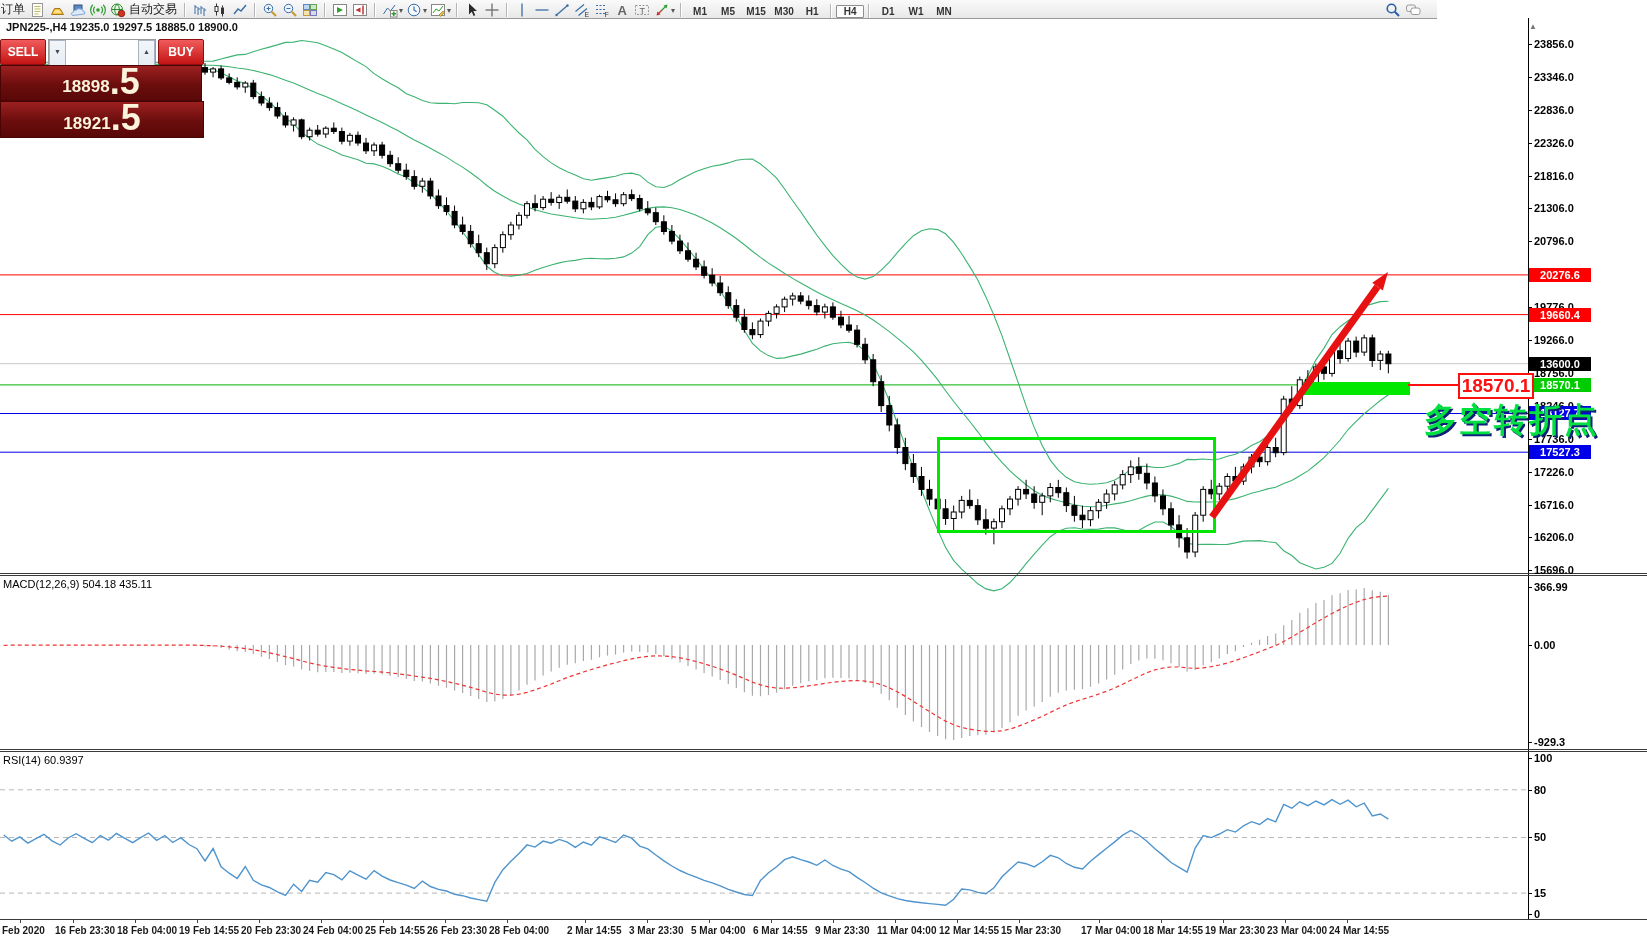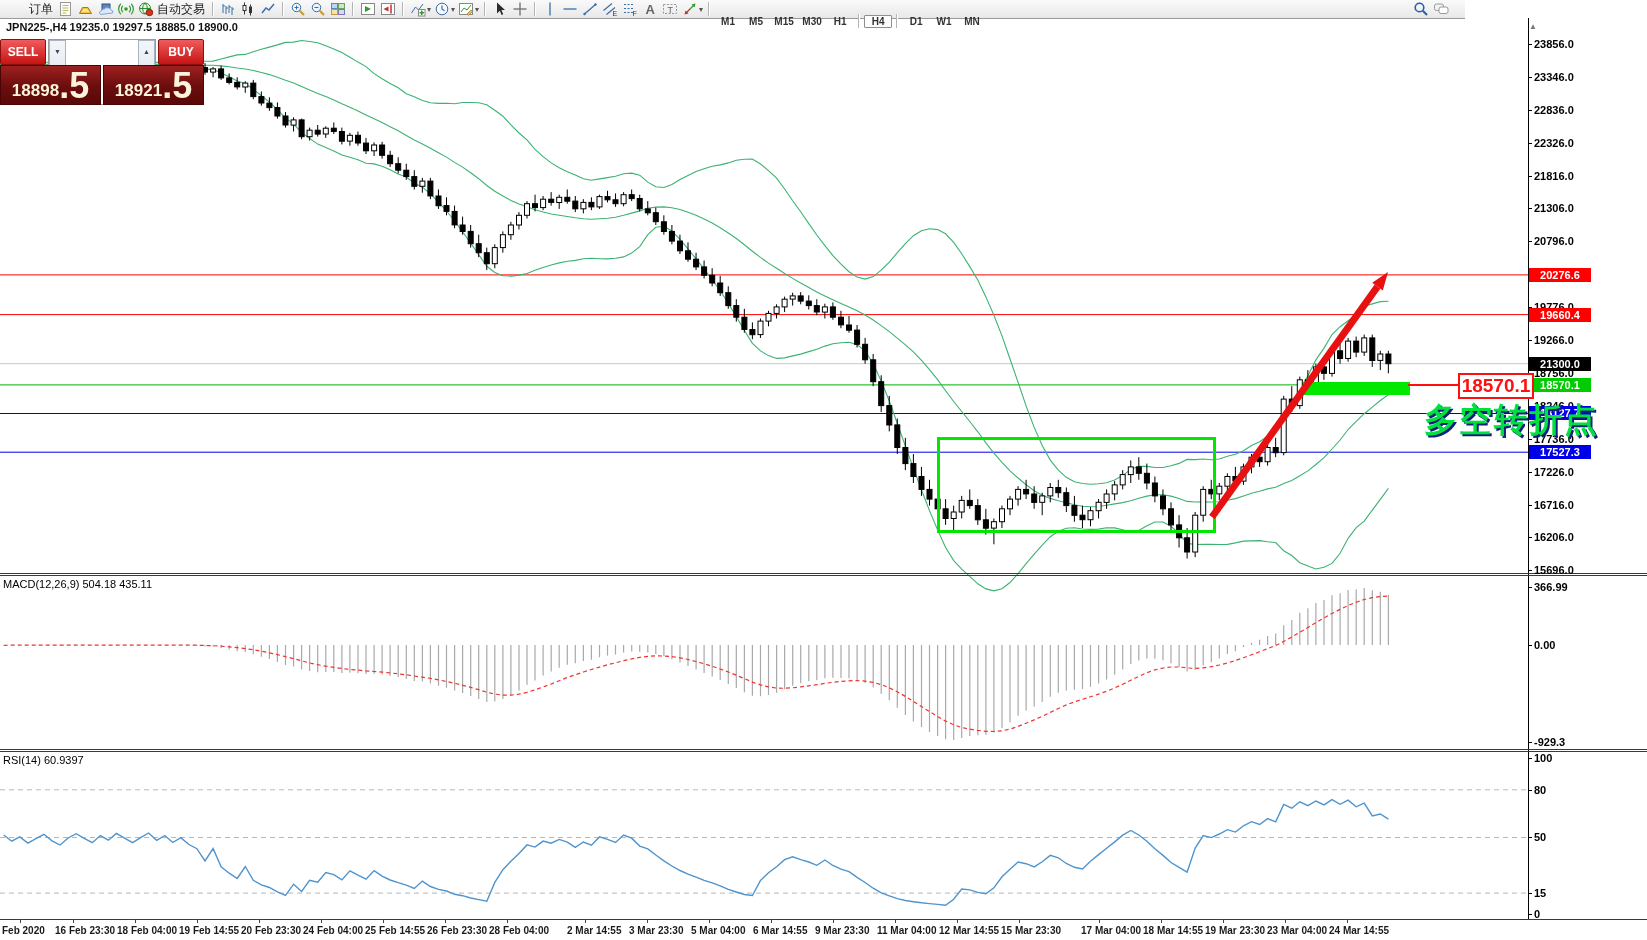--- a/index.html
+++ b/index.html
@@ -1,21 +1,21 @@
 <!DOCTYPE html>
 <html><head>
 <meta charset="utf-8">
 <style>
   html,body{margin:0;padding:0;background:#fff;width:1647px;height:940px;overflow:hidden;
     font-family:"Liberation Sans",sans-serif;-webkit-font-smoothing:antialiased;}
   #app{position:relative;width:1647px;height:940px;background:#fff;}
   
   #toolbar{position:absolute;left:0;top:0;width:1437px;height:18px;
     background:linear-gradient(#fafafa,#e8e8e8);border-bottom:1px solid #9a9a9a;
-    display:flex;align-items:center;font-size:12px;color:#222;white-space:nowrap;z-index:30;padding-left:28px;}
+    display:flex;align-items:flex-end;font-size:12px;color:#222;white-space:nowrap;z-index:30;}
   .tbico{display:inline-flex;width:16px;height:16px;margin:0 2px;align-items:center;justify-content:center;flex:0 0 auto;}
   .tbico svg{width:16px;height:16px;display:block;}
   .tblabel{margin:0 3px 0 1px;flex:0 0 auto;}
   .tbsep{width:1px;height:14px;background:#b5b5b5;border-right:1px solid #fff;margin:0 4px;flex:0 0 auto;}
   .dd{font-size:8px;color:#555;margin:0 1px 0 -1px;flex:0 0 auto;}
   .tf{flex:0 0 auto;min-width:22px;text-align:center;font-weight:bold;font-size:10px;color:#333;padding:1px 3px;}
   .tf.active{background:#fdfdfd;border:1px solid #8f8f8f;border-radius:1px;padding:0 2px;}
   .tbspacer{flex:1 1 auto;}
   
   #plot-svg,#overlay-svg{position:absolute;left:0;top:0;z-index:1;}
@@ -43,21 +43,21 @@
   #chart-title{position:absolute;left:6px;top:21px;font:bold 11px "Liberation Sans",sans-serif;color:#111;z-index:9;}
   
   #trade-panel{position:absolute;left:0;top:39px;width:204px;height:66px;z-index:10;font-family:"Liberation Sans",sans-serif;}
   #tp-row1{display:flex;height:26px;align-items:flex-start;}
   .tp-btn{flex:0 0 auto;width:44px;color:#fff;font:bold 12px/24px "Liberation Sans",sans-serif;text-align:center;
     background:linear-gradient(#f15b5b,#c41414);border:1px solid #8a0f0f;border-radius:2px;}
   #tp-spin{flex:1 1 auto;display:flex;margin:0 2px;border:1px solid #9a9a9a;background:#fff;}
   .spin-btn{width:15px;background:linear-gradient(#f2f6fa,#d7dfe8);border:1px solid #aab4c0;color:#445;
     font-size:7px;text-align:center;line-height:22px;flex:0 0 auto;}
   #tp-vol{flex:1 1 auto;text-align:right;font:12px/24px "Liberation Sans",sans-serif;padding-right:4px;color:#0c4a6e;margin-top:40px;}
-  #tp-row2{display:flex;height:40px;margin-top:0px;}
+  #tp-row2{display:flex;height:40px;margin-top:0px;flex-direction:column;}
   .tp-price{flex:1 1 auto;background:linear-gradient(#9d2020,#6b0d0d 55%,#5a0808);border:1px solid #4a0404;
     color:#fbf3dc;display:flex;align-items:flex-end;justify-content:center;padding-bottom:2px;}
   .tp-price .small{font:bold 17px/1 "Liberation Sans",sans-serif;margin-bottom:3px;}
   .tp-price .big{font:bold 36px/0.9 "Liberation Sans",sans-serif;}
 </style>
 </head>
 <body>
 
 <div id="app">
 
@@ -810,21 +810,21 @@
       <div class="axis-tick" style="top:472px"></div>
       <div class="axis-label" style="top:466px">17226.0</div>
       <div class="axis-tick" style="top:505px"></div>
       <div class="axis-label" style="top:499px">16716.0</div>
       <div class="axis-tick" style="top:537px"></div>
       <div class="axis-label" style="top:531px">16206.0</div>
       <div class="axis-tick" style="top:570px"></div>
       <div class="axis-label" style="top:564px">15696.0</div>
       <div class="tag" style="top:268px;background:#fe0000">20276.6</div>
       <div class="tag" style="top:308px;background:#fe0000">19660.4</div>
-      <div class="tag" style="top:357px;background:#000000">21300.0</div>
+      <div class="tag" style="top:357px;background:#000000">13600.0</div>
       <div class="tag" style="top:378px;background:#00cc00">18570.1</div>
       <div class="tag" style="top:406px;background:#0000e8">18127.7</div>
       <div class="tag" style="top:445px;background:#0000e8">17527.3</div>
       <div class="axis-tick" style="top:587px"></div>
       <div class="axis-label" style="top:581px">366.99</div>
       <div class="axis-tick" style="top:645px"></div>
       <div class="axis-label" style="top:639px">0.00</div>
       <div class="axis-tick" style="top:742px"></div>
       <div class="axis-label" style="top:736px">-929.3</div>
       <div class="axis-tick" style="top:758px"></div>

